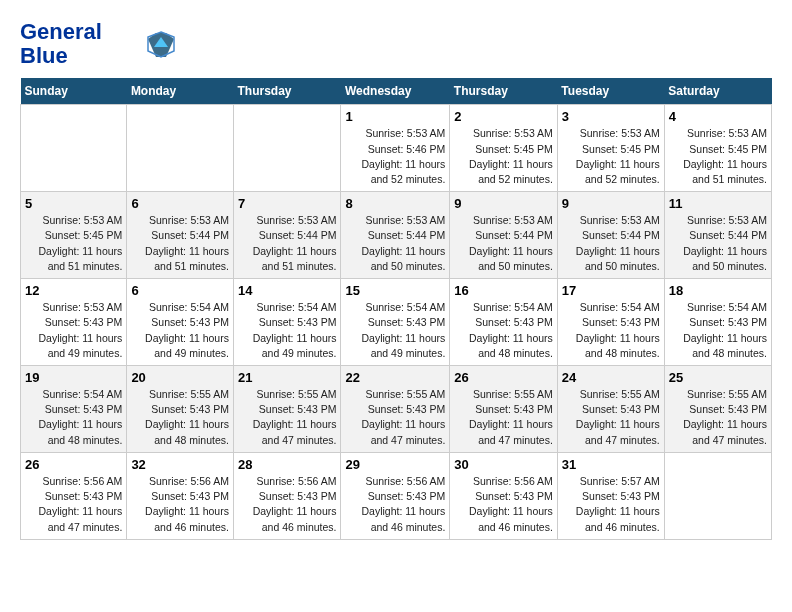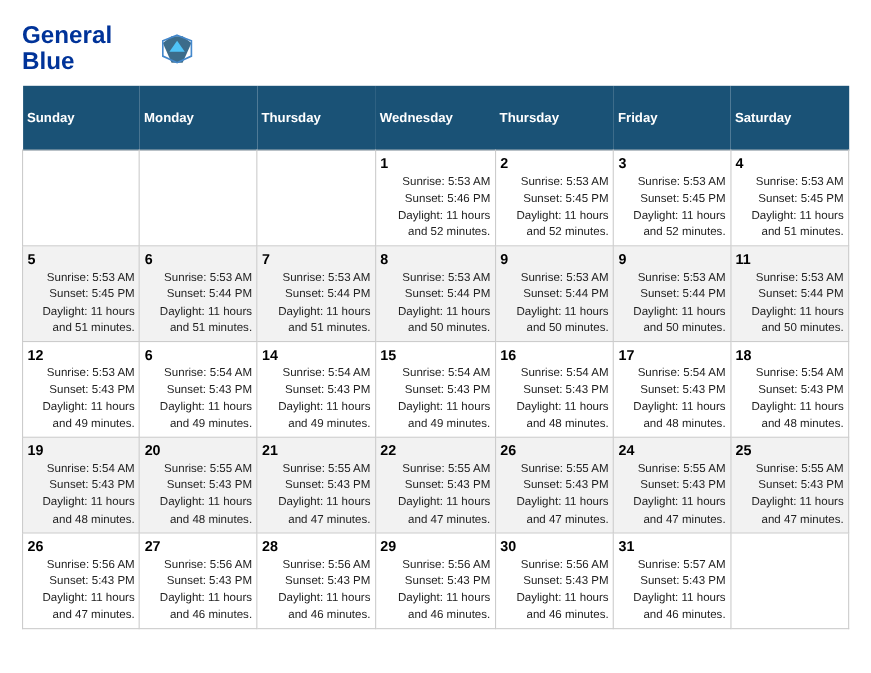--- a/index.html
+++ b/index.html
@@ -47,21 +47,21 @@
       color: #444;
     }
     table {
       width: 100%;
       border-collapse: collapse;
       font-size: 11px;
     }
     thead tr th {
       background-color: #1a5276;
       color: #fff;
-      padding: 22px 4px;
+      padding: 6px 4px;
       text-align: left;
       font-size: 12px;
       font-weight: bold;
     }
     tbody tr td {
       border: 1px solid #ccc;
       padding: 4px;
       vertical-align: top;
       width: 113px;
     }
@@ -112,21 +112,21 @@
 </div>
 
 <table>
   <thead>
     <tr>
     <th>Sunday</th>
         <th>Monday</th>
         <th>Thursday</th>
         <th>Wednesday</th>
         <th>Thursday</th>
-        <th>Friday</th>
+        <th>Tuesday</th>
         <th>Saturday</th>
       </tr>
   </thead>
   <tbody id="calendar-body">
   <tr>
         <td class="empty-cell"></td>
         <td class="empty-cell"></td>
         <td class="empty-cell"></td>
         <td>
           <span class="day-num">1</span>
@@ -234,21 +234,21 @@
           <span class="day-num">25</span>
           <div class="cell-info">Sunrise: 5:55 AM<br>Sunset: 5:43 PM<br>Daylight: 11 hours<br>and 47 minutes.</div>
         </td>
       </tr>
       <tr>
         <td>
           <span class="day-num">26</span>
           <div class="cell-info">Sunrise: 5:56 AM<br>Sunset: 5:43 PM<br>Daylight: 11 hours<br>and 47 minutes.</div>
         </td>
         <td>
-          <span class="day-num">27</span>
+          <span class="day-num">32</span>
           <div class="cell-info">Sunrise: 5:56 AM<br>Sunset: 5:43 PM<br>Daylight: 11 hours<br>and 46 minutes.</div>
         </td>
         <td>
           <span class="day-num">28</span>
           <div class="cell-info">Sunrise: 5:56 AM<br>Sunset: 5:43 PM<br>Daylight: 11 hours<br>and 46 minutes.</div>
         </td>
         <td>
           <span class="day-num">29</span>
           <div class="cell-info">Sunrise: 5:56 AM<br>Sunset: 5:43 PM<br>Daylight: 11 hours<br>and 46 minutes.</div>
         </td>

